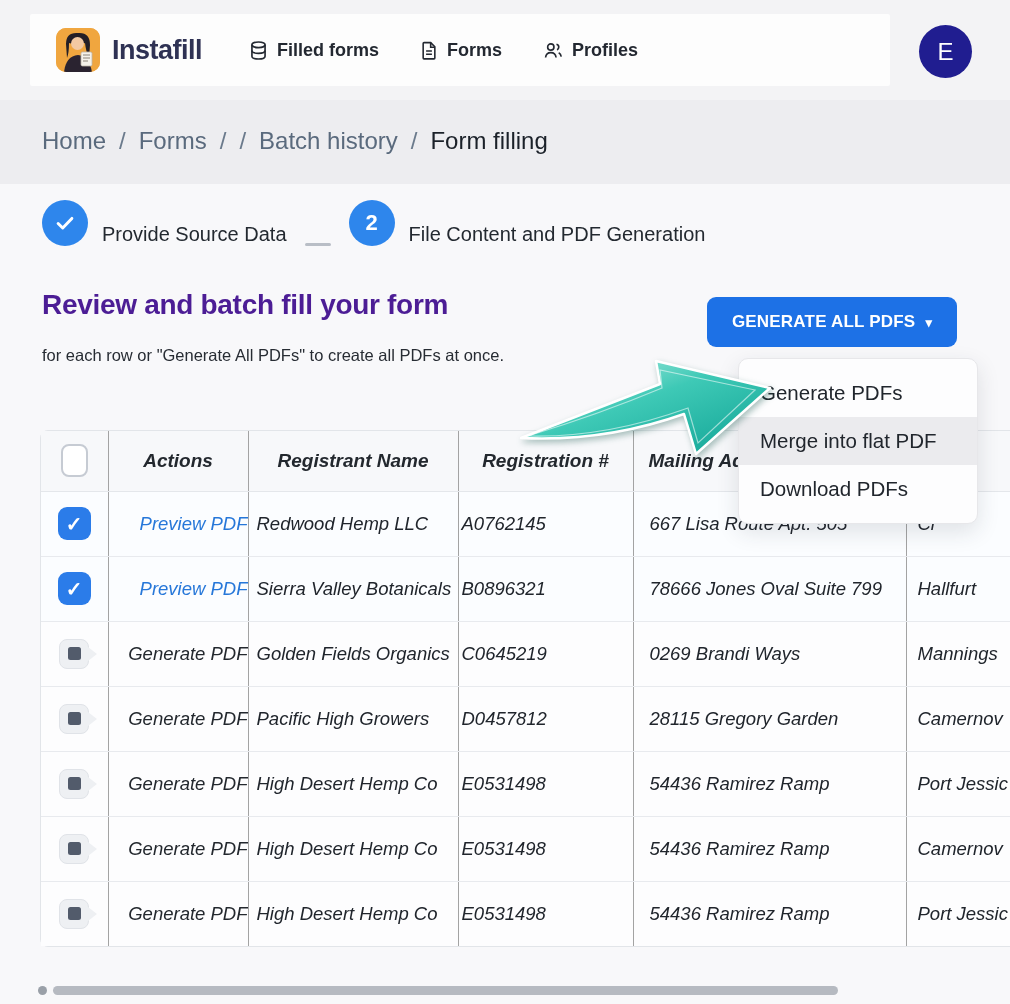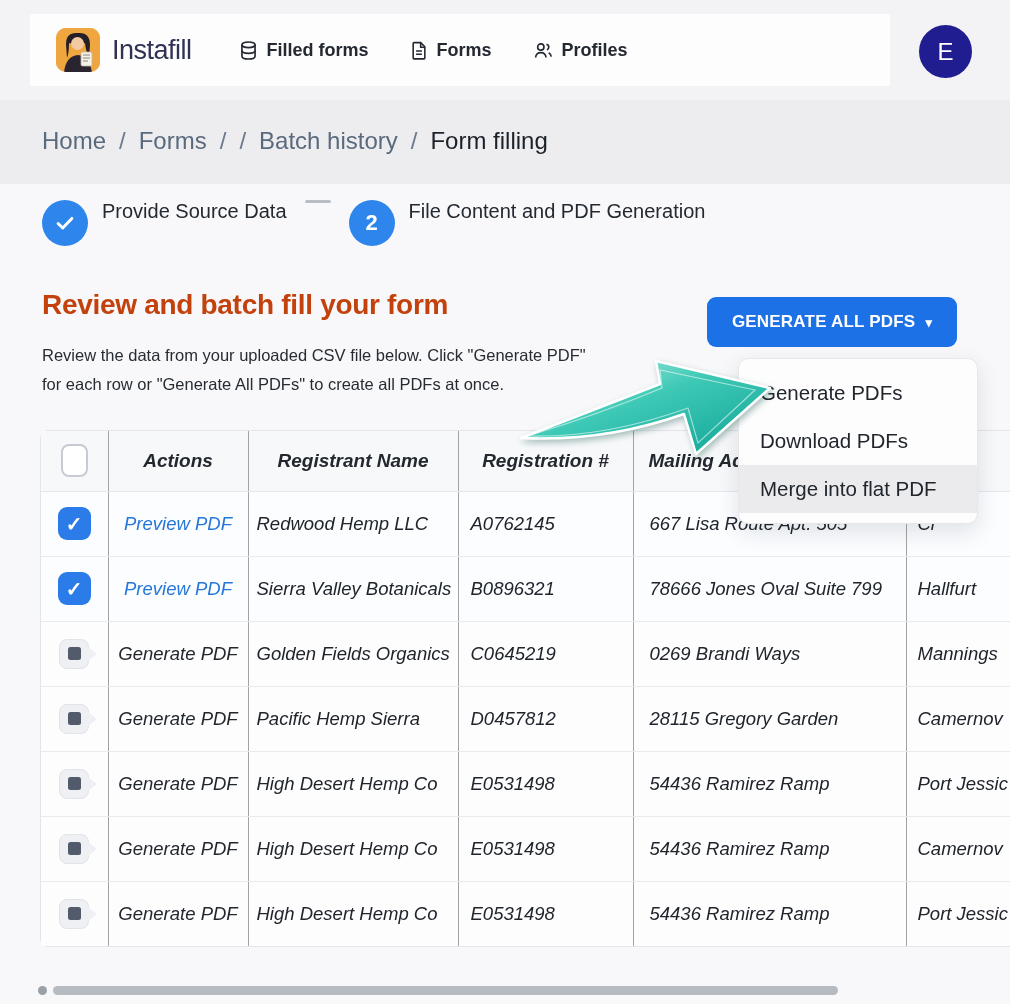--- a/index.html
+++ b/index.html
@@ -15,21 +15,21 @@
   .navbar {
     position:absolute; left:30px; top:14px; width:860px; height:72px;
     background:#fdfdfd; display:flex; align-items:center;
     padding:0 20px 0 26px; border-radius:2px;
   }
   .logo-box {
     width:44px; height:44px; border-radius:10px; overflow:hidden;
     background:#f0a63f; flex:0 0 auto;
   }
   .brand-name {
-    font-size:27px; font-weight:400; color:#2f3254; margin-left:12px;
+    font-size:27px; font-weight:700; color:#2f3254; margin-left:12px;
     letter-spacing:-0.5px;
   }
   .nav-items { display:flex; gap:40px; margin-left:46px; }
   .nav-item {
     display:flex; align-items:center; gap:8px;
     font-size:18px; font-weight:600; color:#232831; cursor:pointer;
     white-space:nowrap;
   }
   .nav-item.pill { background:#e9e9ec; border-radius:10px; padding:11px 16px; }
   .nav-item svg { display:block; }
@@ -49,32 +49,32 @@
     position:absolute; left:42px; top:127px; display:flex; gap:13px;
     font-size:24px; color:#5a6a7d; align-items:center;
   }
   .breadcrumb .crumb { cursor:pointer; }
   .breadcrumb .sep { color:#6b7a8c; }
   .breadcrumb .current { color:#1b2129; font-weight:400; }
 
   
   .main-bg { position:absolute; left:0; top:184px; width:1010px; height:820px; background:#f8f8fa; }
 
-  .stepper { position:absolute; left:42px; top:200px; display:flex; align-items:flex-start; gap:14px; }
+  .stepper { position:absolute; left:42px; top:200px; display:flex; align-items:flex-end; gap:14px; }
   .step-circle {
     width:46px; height:46px; border-radius:50%; background:#2e86ec; color:#fff;
     display:flex; align-items:center; justify-content:center;
     font-size:22px; font-weight:700; flex:0 0 auto;
   }
   .step-label { font-size:20px; font-weight:500; color:#232930; white-space:nowrap; }
   .step-connector { width:26px; height:3px; background:#b9bec6; border-radius:2px; margin:0 4px; }
 
   .page-title {
     position:absolute; left:42px; top:289px;
-    font-size:28px; font-weight:700; color:#c2410c; letter-spacing:-0.3px;
+    font-size:28px; font-weight:700; color:#4c1d95; letter-spacing:-0.3px;
   }
   .page-desc {
     position:absolute; left:42px; top:341px;
     font-size:16.5px; color:#272c33; line-height:29px;
   }
 
   .generate-all-btn {
     position:absolute; left:707px; top:297px; width:250px; height:50px;
     background:#1d71e6; border:none; border-radius:9px; color:#fff;
     font-family:inherit; font-size:17px; font-weight:700; letter-spacing:0.2px;
@@ -119,23 +119,23 @@
   table.data th.left { text-align:left; padding-left:15px; }
   table.data td {
     height:65px; font-size:18.5px; color:#20252c;
     border-bottom:1px solid #e8eaee; overflow:hidden; white-space:nowrap;
     background:#fdfdfe;
   }
   table.data th + th, table.data td + td { border-left:1px solid #a3a3a3;font-style:italic; }
   table.data tr.checked td { background:#fbfdff; }
   table.data tr:last-child td { border-bottom:none; }
   td.cell-check, th.cell-check { text-align:center; }
-  td.cell-actions { text-align:center; }
+  td.cell-actions { text-align:right; }
   td.cell-name { padding-left:8px; }
-  td.cell-reg { padding-left:12px; }
+  td.cell-reg { padding-left:3px; }
   td.cell-addr { padding-left:16px; }
   td.cell-city { padding-left:11px; }
 
   .action-link { color:#2677d9; cursor:pointer; }
   .action-generate { color:#23282e; cursor:pointer; }
 
   
   .cbx-header {
     width:27px; height:33px; border:2px solid #c6cbd3; border-radius:8px;
     background:#fff; display:inline-block; vertical-align:middle; cursor:pointer;
@@ -240,21 +240,20 @@
       </svg>
     </div>
     <div class="step-label">Provide Source Data</div>
     <div class="step-connector"></div>
     <div class="step-circle">2</div>
     <div class="step-label">File Content and PDF Generation</div>
   </div>
 
 <h1 class="page-title">Review and batch fill your form</h1>
 <div class="page-desc">
-  <div>Review the data from your uploaded CSV file below. Click "Generate PDF"</div>
   <div>for each row or "Generate All PDFs" to create all PDFs at once.</div>
 </div>
 
 <button class="generate-all-btn">
   <span>GENERATE ALL PDFS</span>
   <span class="caret">▾</span>
 </button>
 
 <div class="table-wrap">
   <table class="data">
@@ -303,21 +302,21 @@
           <td class="cell-name">Golden Fields Organics</td>
           <td class="cell-reg">C0645219</td>
           <td class="cell-addr">0269 Brandi Ways</td>
           <td class="cell-city">Mannings</td>
         </tr>
         <tr class="">
           <td class="cell-check"><span class="cbx-ind">
               <span class="inner"></span>
             </span></td>
           <td class="cell-actions"><span class="action-generate">Generate PDF</span></td>
-          <td class="cell-name">Pacific Hemp Sierra</td>
+          <td class="cell-name">Pacific High Growers</td>
           <td class="cell-reg">D0457812</td>
           <td class="cell-addr">28115 Gregory Garden</td>
           <td class="cell-city">Camernov</td>
         </tr>
         <tr class="">
           <td class="cell-check"><span class="cbx-ind">
               <span class="inner"></span>
             </span></td>
           <td class="cell-actions"><span class="action-generate">Generate PDF</span></td>
           <td class="cell-name">High Desert Hemp Co</td>
@@ -344,22 +343,22 @@
           <td class="cell-reg">E0531498</td>
           <td class="cell-addr">54436 Ramirez Ramp</td>
           <td class="cell-city">Port Jessic</td>
         </tr>
       </tbody>
   </table>
 </div>
 
 <div class="dropdown" id="dropdown-menu">
     <div class="dropdown-item">Generate PDFs</div>
+    <div class="dropdown-item highlighted">Merge into flat PDF</div>
     <div class="dropdown-item">Download PDFs</div>
-    <div class="dropdown-item highlighted">Merge into flat PDF</div>
   </div>
 
 <svg class="arrow-annotation" width="270" height="116" viewBox="0 0 270 116">
   <defs>
     <linearGradient id="tealGrad" x1="0" y1="0" x2="1" y2="1">
       <stop offset="0" stop-color="#c6f5ea"></stop>
       <stop offset="0.45" stop-color="#3ec9b6"></stop>
       <stop offset="1" stop-color="#0fa294"></stop>
     </linearGradient>
   </defs>

